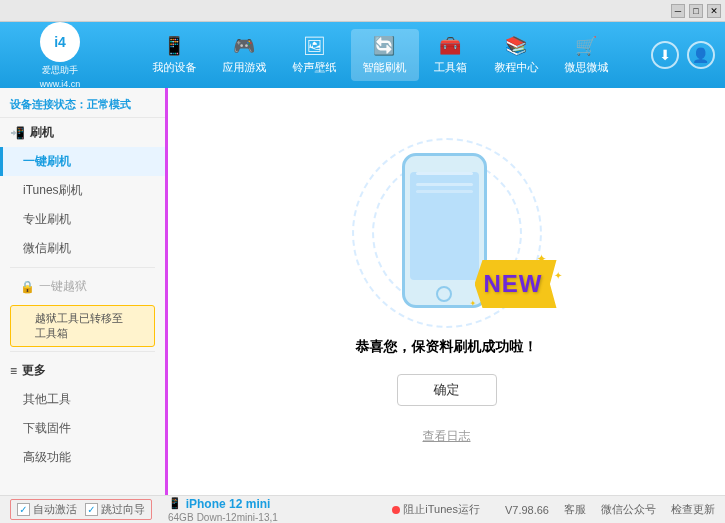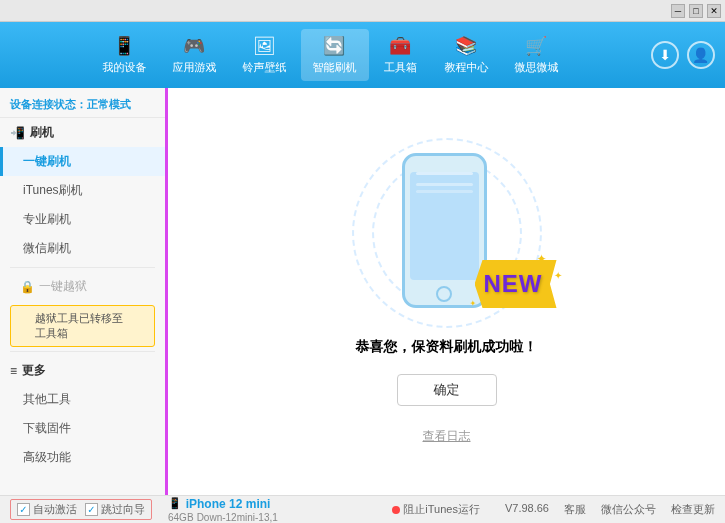--- a/index.html
+++ b/index.html
@@ -169,38 +169,45 @@
       width: 13px; height: 13px;
       border: 1px solid #aaa;
       background: white;
       display: flex; align-items: center; justify-content: center;
       font-size: 10px; color: #1a9de0;
     }
     .device-info { margin-left: 8px; }
     .device-name { color: #1a9de0; font-weight: bold; font-size: 12px; }
     .device-detail { font-size: 10px; color: #888; }
 
-    .bottom-right { display: flex; align-items: flex-start; gap: 15px; font-size: 11px; color: #666; }
+    .bottom-right { display: flex; align-items: center; gap: 15px; font-size: 11px; color: #666; }
     .bottom-right span { cursor: pointer; }
 
     .itunes-status { display: flex; align-items: center; gap: 3px; font-size: 11px; color: #666; margin-right: 10px; }
     .itunes-dot { width: 8px; height: 8px; border-radius: 50%; background: #ff4444; }
   </style>
 </head>
 <body>
 
 <div class="title-bar">
   <div class="title-bar-controls">
     <div class="tb-btn">─</div>
     <div class="tb-btn">□</div>
     <div class="tb-btn">✕</div>
   </div>
 </div>
 
 <div class="top-nav">
+  <div class="logo-area">
+    <div class="logo-circle">
+      <span>i4</span>
+    </div>
+    <span class="logo-subtitle">爱思助手</span>
+    <span class="logo-subtitle">www.i4.cn</span>
+  </div>
   <div class="nav-items">
     <div class="nav-item">
       <span class="nav-icon">📱</span>
       <span>我的设备</span>
     </div>
     <div class="nav-item">
       <span class="nav-icon">🎮</span>
       <span>应用游戏</span>
     </div>
     <div class="nav-item">

